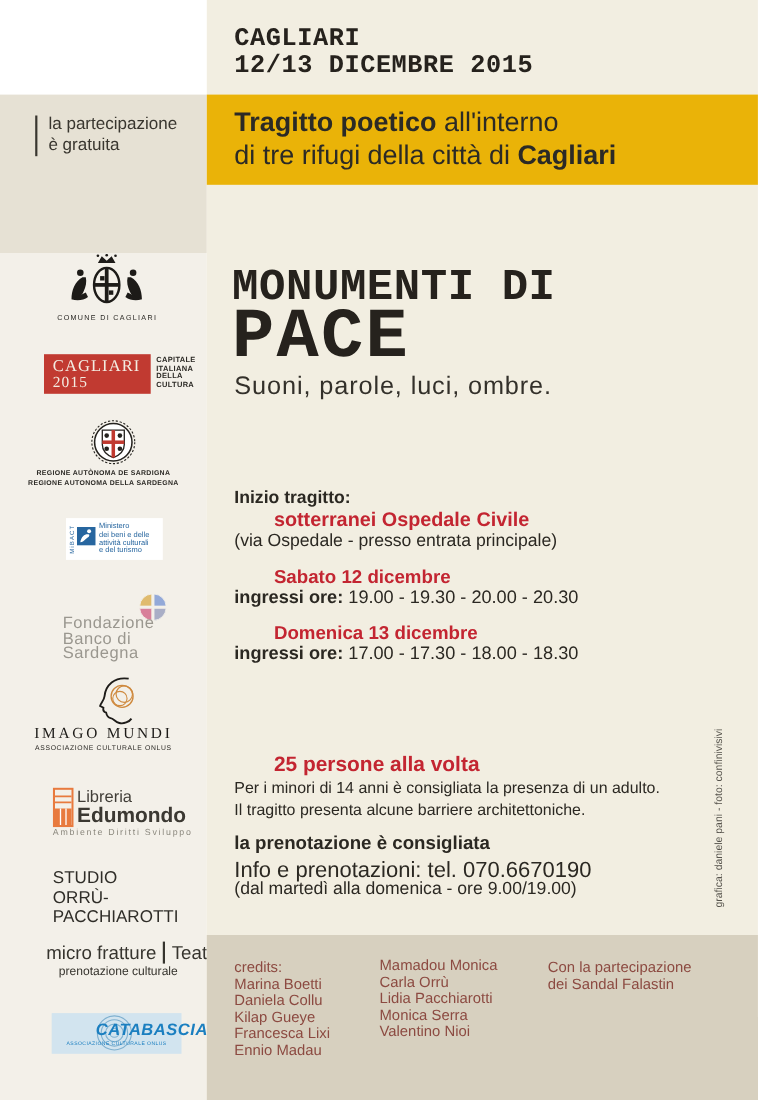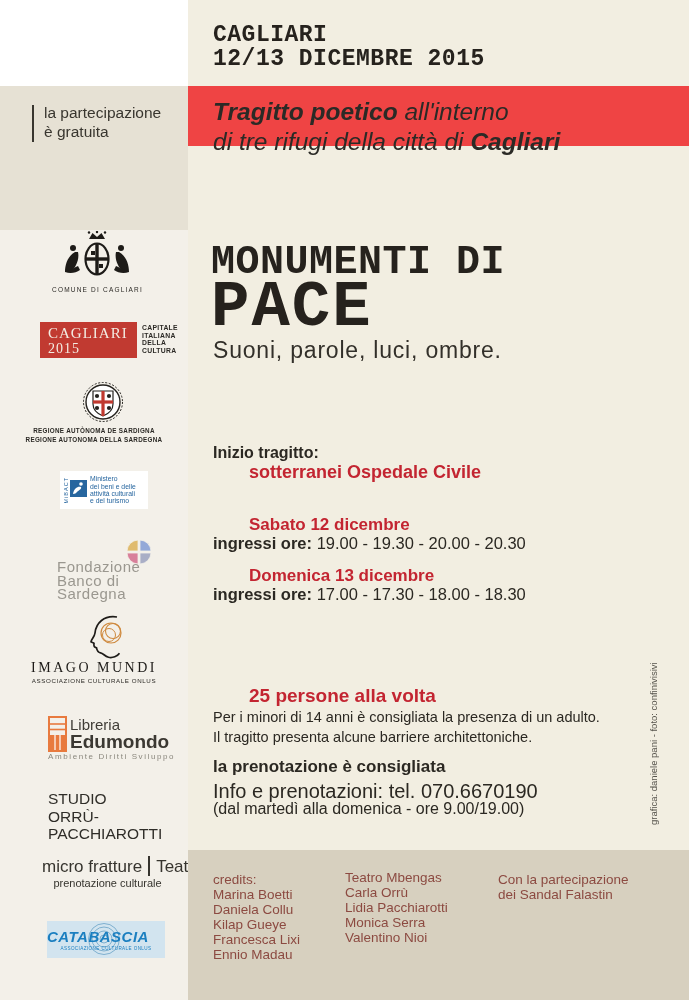--- a/index.html
+++ b/index.html
@@ -44,28 +44,28 @@
   .edu-l2{position:absolute;left:70px;top:731px;font-size:19px;font-weight:bold;color:#3b3832;}
   .edu-sub{position:absolute;left:48px;top:752px;font-size:8px;letter-spacing:1.6px;color:#8a877d;}
   
   .studio{position:absolute;left:48px;top:790px;font-size:15.5px;line-height:17.5px;color:#2f2d28;}
   
   .micro{position:absolute;left:42px;top:856px;font-size:17px;color:#36342e;white-space:nowrap;}
   .micro .div{display:inline-block;width:2px;height:20px;background:#36342e;margin:0 6px;vertical-align:-4px;}
   .micro-sub{position:absolute;left:0;top:877px;width:215px;text-align:center;font-size:11px;color:#36342e;}
   
   .cata-box{position:absolute;left:47px;top:921px;width:118px;height:37px;background:#d2e4ef;}
-  .cata-title{position:absolute;left:0;top:7px;width:118px;text-align:left;font-size:15px;
-              font-weight:bold;font-style:italic;color:#1b7fc0;letter-spacing:0.5px;}
+  .cata-title{position:absolute;left:0;top:7px;width:118px;text-align:right;font-size:15px;
+              font-weight:bold;font-style:italic;color:#1b7fc0;letter-spacing:0.5px;padding-left:24px;}
   .cata-sub{position:absolute;left:0;top:25px;width:118px;text-align:center;font-size:4.6px;color:#1b7fc0;letter-spacing:0.4px;}
   
   .main-col{position:absolute;left:188px;top:0;width:501px;height:1000px;background:#f2eee1;}
   .mono{font-family:"Liberation Mono","DejaVu Sans Mono",monospace;font-weight:bold;color:#26221d;}
   .date-block{position:absolute;left:25px;top:23px;font-size:23px;line-height:24px;letter-spacing:0.5px;}
-  .white-band{position:absolute;left:0;top:86px;width:501px;height:60px;background:#ef4444;font-style:italic;}
+  .white-band{position:absolute;left:0;top:86px;width:501px;height:82px;background:#eab308;}
   .tagline{position:absolute;left:25px;top:11px;font-size:24.5px;line-height:30px;color:#2b2a26;}
   .b{font-weight:bold;}
   .title1{position:absolute;left:23px;top:240px;font-size:40px;letter-spacing:0.5px;}
   .title2{position:absolute;left:23px;top:272px;font-size:64px;letter-spacing:2px;}
   .subtitle{position:absolute;left:25px;top:337px;font-size:23px;letter-spacing:0.8px;color:#33302a;}
   .line{position:absolute;left:25px;white-space:nowrap;color:#2b2822;}
   .red{color:#c32531;margin-left:36px;}
   .orange{color:#e8831f;}
   .sz16{font-size:16px;}
   .credits-sec{position:absolute;left:0;top:850px;width:501px;height:150px;background:#d7d0bf;}
@@ -228,20 +228,21 @@
         <div><span>di tre rifugi della città di </span><span class="b">Cagliari</span></div>
       </div>
     </div>
 
     <div class="title1 mono">MONUMENTI DI</div>
     <div class="title2 mono">PACE</div>
     <div class="subtitle">Suoni, parole, luci, ombre.</div>
 
     <div class="line sz16 b" style="top:444px;">Inizio tragitto:</div>
     <div class="line b red" style="top:462px;font-size:18px;">sotterranei Ospedale Civile</div>
+    <div class="line sz16" style="top:483px;">(via Ospedale - presso entrata principale)</div>
 
     <div class="line b red" style="top:515px;font-size:17px;">Sabato 12 dicembre</div>
     <div class="line" style="top:534px;font-size:16.5px;">
       <span class="b">ingressi ore:</span><span> 19.00 - 19.30 - 20.00 - 20.30</span>
     </div>
 
     <div class="line b red" style="top:566px;font-size:17px;">Domenica 13 dicembre</div>
     <div class="line" style="top:585px;font-size:16.5px;">
       <span class="b">ingressi ore:</span><span> 17.00 - 17.30 - 18.00 - 18.30</span>
     </div>
@@ -258,21 +259,21 @@
     <div class="credits-sec">
       <div class="cred" style="left:25px;top:22px;">
         <div>credits:</div>
         <div>Marina Boetti</div>
         <div>Daniela Collu</div>
         <div>Kilap Gueye</div>
         <div>Francesca Lixi</div>
         <div>Ennio Madau</div>
       </div>
       <div class="cred" style="left:157px;top:20px;">
-        <div>Teatro Mbengas</div>
+        <div>Mamadou Monica</div>
         <div>Carla Orrù</div>
         <div>Lidia Pacchiarotti</div>
         <div>Monica Serra</div>
         <div>Valentino Nioi</div>
       </div>
       <div class="cred" style="left:310px;top:22px;">
         <div>Con la partecipazione</div>
         <div>dei Sandal Falastin</div>
       </div>
     </div>

